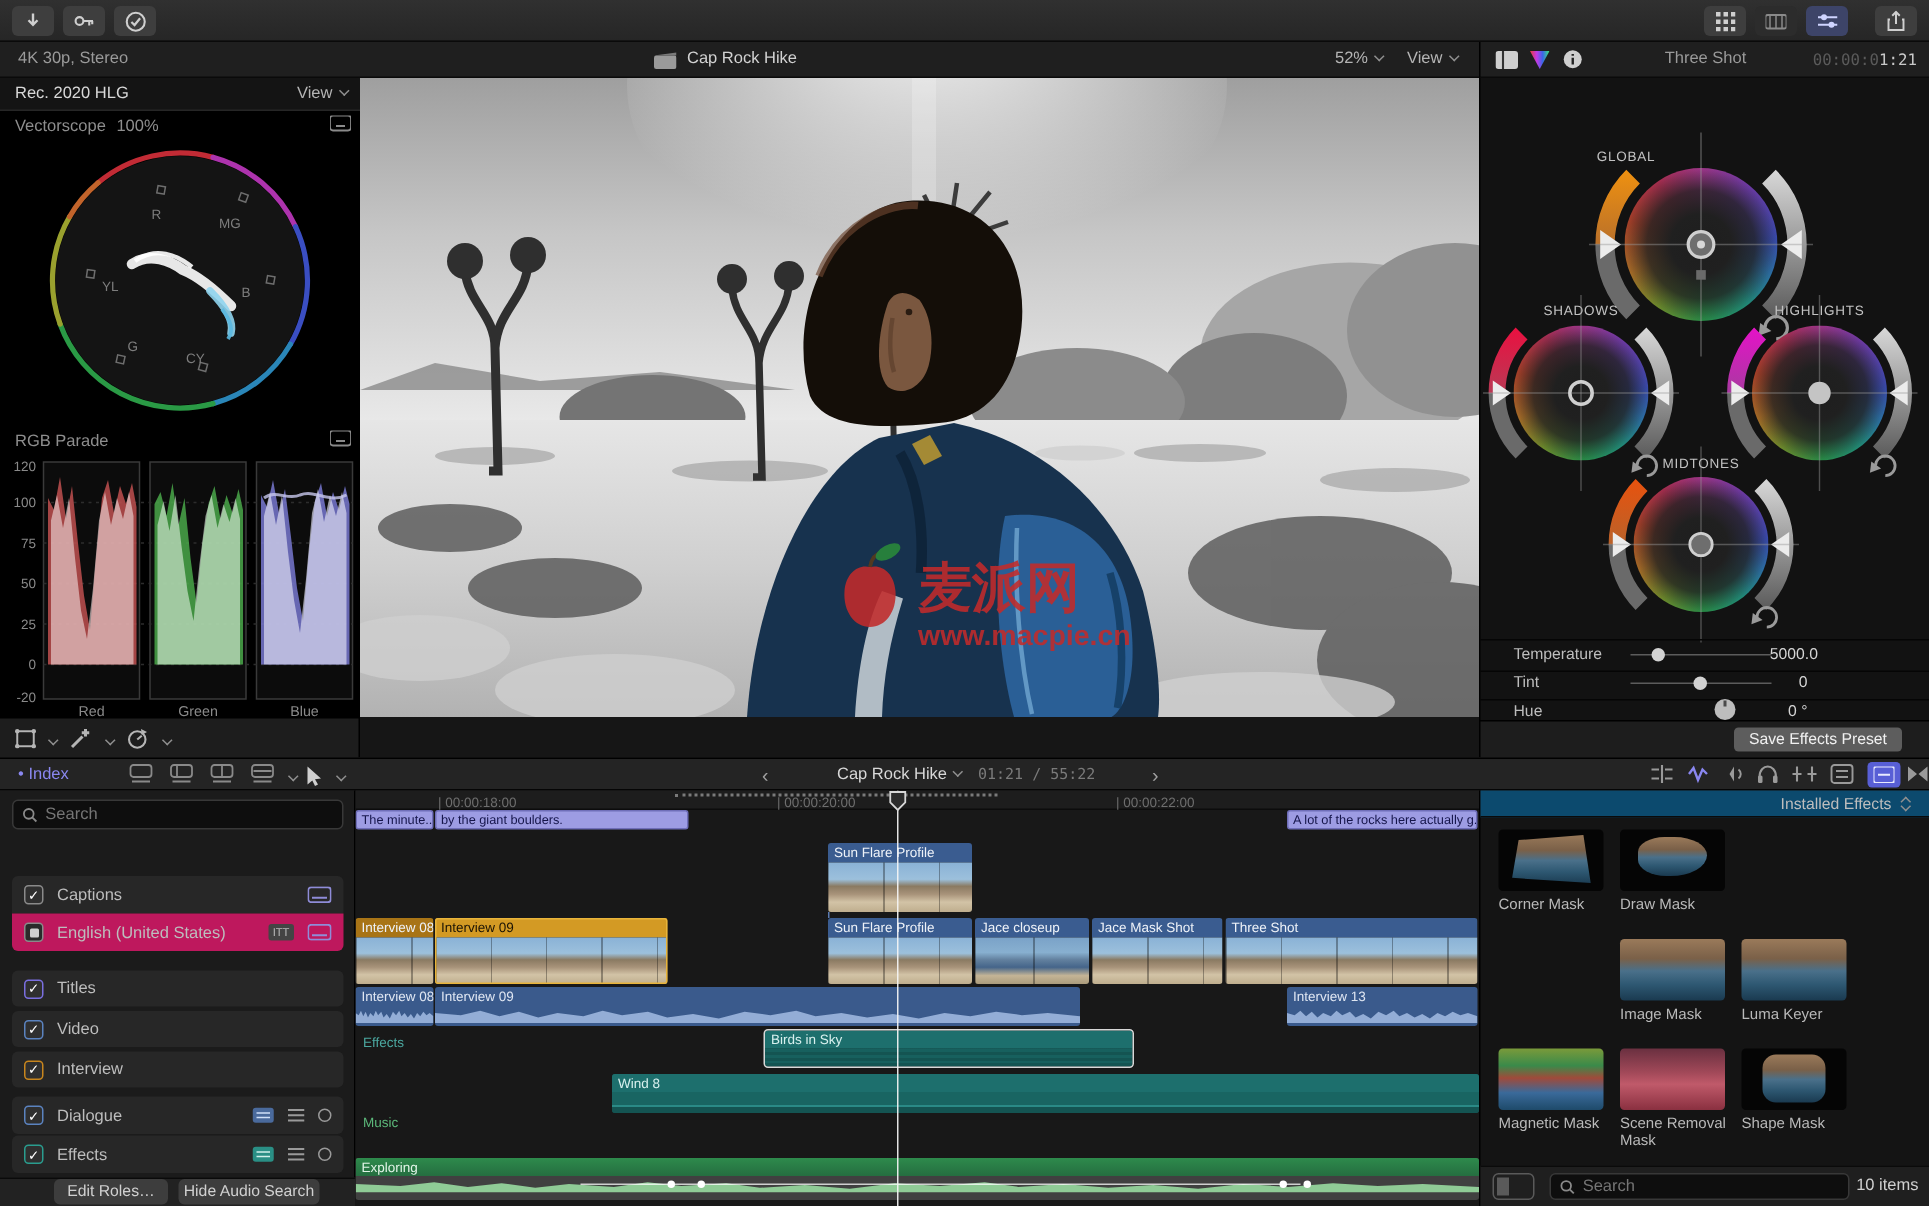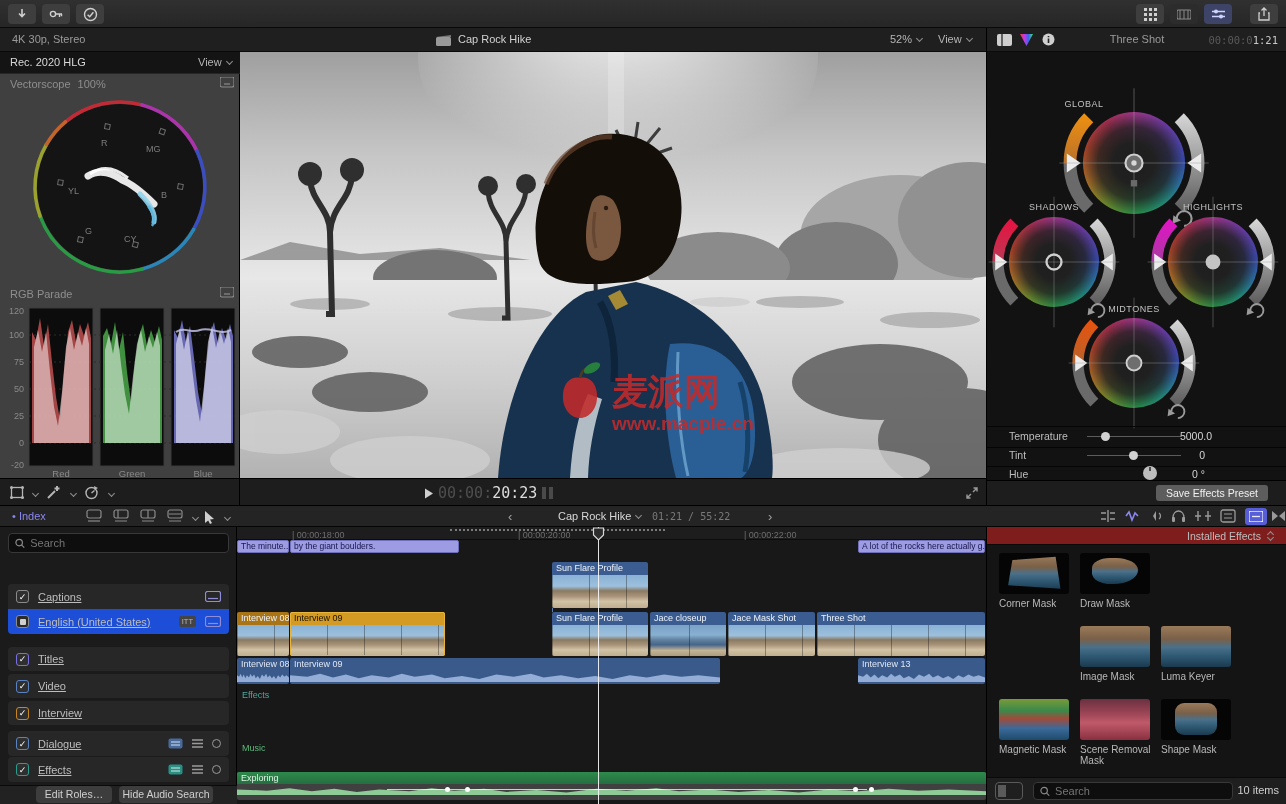--- a/index.html
+++ b/index.html
@@ -12,21 +12,21 @@
   .chev { display:inline-block; width:5px; height:5px; border-right:1.5px solid #909090; border-bottom:1.5px solid #909090; transform:rotate(45deg); margin-left:5px; vertical-align:2px; }
   
   #top-toolbar { left:0; top:0; width:1286px; height:28px; background:linear-gradient(#303030,#262626); border-bottom:1px solid #0a0a0a; }
   .tbtn { position:absolute; top:4px; width:28px; height:20px; background:#3e3e3e; border-radius:4px; display:flex; align-items:center; justify-content:center; }
   .tbtn.active-blue { background:#3d4468; }
   
   #viewer-header { left:0; top:28px; width:986px; height:24px; background:#1f1f1f; border-bottom:1px solid #0a0a0a; }
   #inspector-header { left:986px; top:28px; width:300px; height:24px; background:#1f1f1f; border-left:1px solid #000; border-bottom:1px solid #0a0a0a; }
   .hdr-text { font-size:11px; color:#b5b5b5; }
   
-  #scopes { left:0; top:52px; width:240px; height:428px; background:#404040; border-right:1px solid #000; }
+  #scopes { left:0; top:52px; width:240px; height:428px; background:#000000; border-right:1px solid #000; }
   .scope-title { color:#8e8e8e; font-size:11px; }
   
   #viewer { left:240px; top:52px; width:746px; height:426px; background:#0a0a0a; }
   #transport { left:240px; top:478px; width:746px; height:27px; background:#1d1d1d; border-top:1px solid #000; }
   #left-tools { left:0; top:478px; width:240px; height:27px; background:#1d1d1d; border-top:1px solid #000; border-right:1px solid #000; }
   #inspector-foot { left:986px; top:480px; width:300px; height:25px; background:#1d1d1d; border-top:1px solid #000; border-left:1px solid #000; }
   
   #inspector { left:986px; top:52px; width:300px; height:428px; background:#121212; border-left:1px solid #000; }
   .wheel-label { position:absolute; font-size:9px; letter-spacing:.5px; color:#c2c2c2; text-align:center; }
   .wheel-disc { position:absolute; border-radius:50%;
@@ -43,21 +43,21 @@
   .param-thumb { position:absolute; width:9px; height:9px; border-radius:50%; background:#d2d2d2; }
   .row-sep { position:absolute; height:1px; background:#050505; }
   
   #tl-topbar { left:0; top:505px; width:1286px; height:22px; background:#242424; border-top:1px solid #000; border-bottom:1px solid #050505; }
   .tl-icon { position:absolute; top:3px; }
   
   #index-panel { left:0; top:527px; width:237px; height:277px; background:#1b1b1b; border-right:1px solid #000; }
   .search-box { position:absolute; background:#0e0e0e; border:1px solid #383838; border-radius:4px; color:#8a8a8a; display:flex; align-items:center; padding:0 6px; gap:5px; }
   .search-box input { background:transparent; border:none; outline:none; color:#9a9a9a; font-size:11px; width:100%; font-family:"Liberation Sans",sans-serif; }
   .role-row { position:absolute; left:8px; width:221px; background:#272727; border-radius:4px; display:flex; align-items:center; padding:0 8px; gap:9px; }
-  .role-label { font-size:11px; color:#bdbdbd; flex:1;text-decoration:underline; }
+  .role-label { font-size:11px; color:#bdbdbd; flex:1; }
   .cbx { width:13px; height:13px; border-radius:3px; border:1.5px solid #8a8a8a; display:flex; align-items:center; justify-content:center; font-size:9px; color:#fff; background:rgba(255,255,255,.04); }
   .badge { font-size:7.5px; color:#b9b9b9; background:#444; border-radius:2px; padding:1px 3px; }
   .foot-btn { position:absolute; background:#3d3d3d; border-radius:4px; color:#d0d0d0; font-size:10.5px; text-align:center; line-height:16px; height:17px; }
   
   #timeline { left:237px; top:527px; width:749px; height:277px; background:#181818; overflow:hidden; }
   .ruler-tick { position:absolute; top:3px; font-size:9px; color:#6e6e6e; }
   .cap-clip { position:absolute; top:13px; height:13px; background:#9d9ce3; border:1px solid #6f6eb8; border-radius:2px; color:#15154a; font-size:8.5px; line-height:11px; padding:0 3px; white-space:nowrap; overflow:hidden; }
   .vclip { position:absolute; border-radius:2px; overflow:hidden; }
   .vclip .vhead { height:13px; font-size:9px; color:#eef2f8; line-height:13px; padding:0 4px; white-space:nowrap; overflow:hidden; }
   .vhead.blue { background:#3a5c90; }
@@ -414,33 +414,20 @@
       </svg>
     <span class="chev abs" style="left:66px;top:12px"></span>
     <svg class="abs" style="left:84px;top:6px" width="15" height="15" viewBox="0 0 15 15">
         <circle cx="7.5" cy="8" r="5.5" stroke="#b5b5b5" stroke-width="1.4" fill="none"></circle>
         <path d="M7.5,8 L10.5,5.5" stroke="#b5b5b5" stroke-width="1.4"></path>
         <path d="M10,1 L14,3 L10.5,5" fill="#b5b5b5"></path>
       </svg>
     <span class="chev abs" style="left:104px;top:12px"></span>
   </div>
 
-  <div class="abs" id="transport">
-    <svg class="abs" style="left:184px;top:9px" width="10" height="11" viewBox="0 0 10 11">
-        <path d="M1,0.5 L9,5.5 L1,10.5 Z" fill="#cfcfcf"></path>
-      </svg>
-    <div class="abs mono" style="left:198px;top:5px;font-size:15px">
-      <span style="color:#4e4e4e">00:00:</span><span style="color:#dcdcdc">20:23</span>
-    </div>
-    <div class="abs" style="left:302px;top:8px;width:4px;height:12px;background:#4a4a4a"></div>
-    <div class="abs" style="left:309px;top:8px;width:4px;height:12px;background:#4a4a4a"></div>
-    <svg class="abs" style="left:726px;top:8px" width="12" height="12" viewBox="0 0 12 12">
-        <path d="M7.5,1 H11 V4.5 M4.5,11 H1 V7.5 M11,1 L7,5 M1,11 L5,7" stroke="#9a9a9a" stroke-width="1.4" fill="none"></path>
-      </svg>
-  </div>
 
   <div class="abs" id="inspector-foot">
     <div class="abs" style="right:18px;top:4px;background:#5d5d5d;border-radius:3px;padding:2px 10px;font-size:10.5px;color:#f0f0f0">Save Effects Preset</div>
   </div>
 
   <div class="abs" id="inspector">
     <div class="wheel-label" style="left:1083px;top:47px;width:100px;margin-left:-1036px">GLOBAL</div>
     <div class="wheel-disc" style="left:96px;top:60px;width:102px;height:102px"></div>
     <svg class="wheel-svg" style="left:67px;top:31px" width="160" height="160" viewBox="-75 -75 150 150">
       <path fill="url(#gOr)" d="M -46.7,-46.7 A 66 66 0 0 0 -66,0 L -54,0 A 54 54 0 0 1 -38.2,-38.2 Z"></path>
@@ -600,21 +587,21 @@
     </div>
 
     <div class="role-row" style="top:57px;height:25px;border-radius:4px 4px 0 0">
       <span class="cbx">✓</span>
       <span class="role-label">Captions</span>
       <svg width="16" height="11" viewBox="0 0 16 11">
           <rect x="0.5" y="0.5" width="15" height="10" rx="2" stroke="#8f8cd8" stroke-width="1.2" fill="none"></rect>
           <path d="M3,7.5 H13" stroke="#8f8cd8" stroke-width="1.2"></path>
         </svg>
     </div>
-    <div class="role-row" style="top:82px;height:25px;border-radius:0 0 4px 4px;background:#1d4ed8">
+    <div class="role-row" style="top:82px;height:25px;border-radius:0 0 4px 4px;background:#be185d">
       <span class="cbx" style="background:#2a2a2a">
           <span style="width:6px;height:6px;background:#cfcfcf;border-radius:1px"></span>
         </span>
       <span class="role-label">English (United States)</span>
       <span class="badge">ITT</span>
       <svg width="16" height="11" viewBox="0 0 16 11">
           <rect x="0.5" y="0.5" width="15" height="10" rx="2" stroke="#8f8cd8" stroke-width="1.2" fill="none"></rect>
           <path d="M3,7.5 H13" stroke="#8f8cd8" stroke-width="1.2"></path>
         </svg>
     </div>
@@ -715,20 +702,28 @@
         </svg>
     </div>
     <div class="aclip" style="left:621px;top:131px;width:127px">
       <div class="aname">Interview 13</div>
       <svg width="127" height="12" viewBox="0 0 200 16" preserveAspectRatio="none" style="display:block">
           <use href="#wav" fill="#93add6"></use>
         </svg>
     </div>
 
     <div class="lane-label" style="left:5px;top:163px;color:#4ba8a0">Effects</div>
+    <div class="fx-clip" style="left:273px;top:160px;width:245px;height:24px;outline:1px solid #d8d8d8">
+      <div class="fxhead">Birds in Sky</div>
+      <div style="height:12px;background:repeating-linear-gradient(180deg,#17605e 0 2px,#145452 2px 4px)"></div>
+    </div>
+    <div class="fx-clip" style="left:171px;top:189px;width:578px;height:26px">
+      <div class="fxhead">Wind 8</div>
+      <div style="height:14px;background:linear-gradient(180deg,#196562 0 60%,#2a8a86 60% 70%,#145452 70% 100%)"></div>
+    </div>
 
     <div class="lane-label" style="left:5px;top:216px;color:#5cb87a">Music</div>
     <div class="abs" style="left:0;top:245px;width:749px;height:28px;background:#404040;border-radius:2px;overflow:hidden">
       <div style="position:absolute;left:0;top:0;width:100%;height:12px;background:linear-gradient(180deg,#2e8a4c,#256e40);font-size:9px;color:#e0f4e6;line-height:12px;padding:0 4px">Exploring</div>
       <svg width="749" height="10" viewBox="0 0 200 16" preserveAspectRatio="none" style="position:absolute;left:0;top:13px">
           <use href="#wav" fill="#8fcb96"></use>
         </svg>
       <div style="position:absolute;left:150px;top:17px;width:480px;height:1px;background:rgba(255,255,255,.75)"></div>
       <div style="position:absolute;left:208px;top:15px;width:5px;height:5px;border-radius:50%;background:#fff"></div>
       <div style="position:absolute;left:228px;top:15px;width:5px;height:5px;border-radius:50%;background:#fff"></div>
@@ -736,21 +731,21 @@
       <div style="position:absolute;left:632px;top:15px;width:5px;height:5px;border-radius:50%;background:#fff"></div>
     </div>
 
     <div class="playhead-line" style="left:361px;top:0;height:277px"></div>
     <svg class="abs" style="left:355px;top:0" width="13" height="14" viewBox="0 0 13 14">
         <path d="M1.5,1 H11.5 V8 L6.5,13 L1.5,8 Z" fill="#2c2c2c" stroke="#d8d8d8" stroke-width="1.2"></path>
       </svg>
   </div>
 
   <div class="abs" id="fx-panel">
-    <div class="abs" style="left:0;top:0;width:300px;height:18px;background:#7f1d1d;border-bottom:1px solid #0a0a0a">
+    <div class="abs" style="left:0;top:0;width:300px;height:18px;background:#0c4a6e;border-bottom:1px solid #0a0a0a">
       <div class="abs" style="right:26px;top:3px;font-size:10.5px;color:#bdbdbd">Installed Effects</div>
       <span class="chev abs" style="right:14px;top:5px;transform:rotate(-135deg)"></span>
       <span class="chev abs" style="right:14px;top:8px"></span>
     </div>
 
     <div class="fx-item" style="left:12px;top:26px">
       <div class="fx-thumb black">
           <div class="fx-inner" style="left:8px;top:3px;width:54px;height:34px;clip-path:polygon(10% 12%,90% 2%,99% 96%,2% 86%)"></div>
         </div>
       <div class="fx-label">Corner Mask</div>

